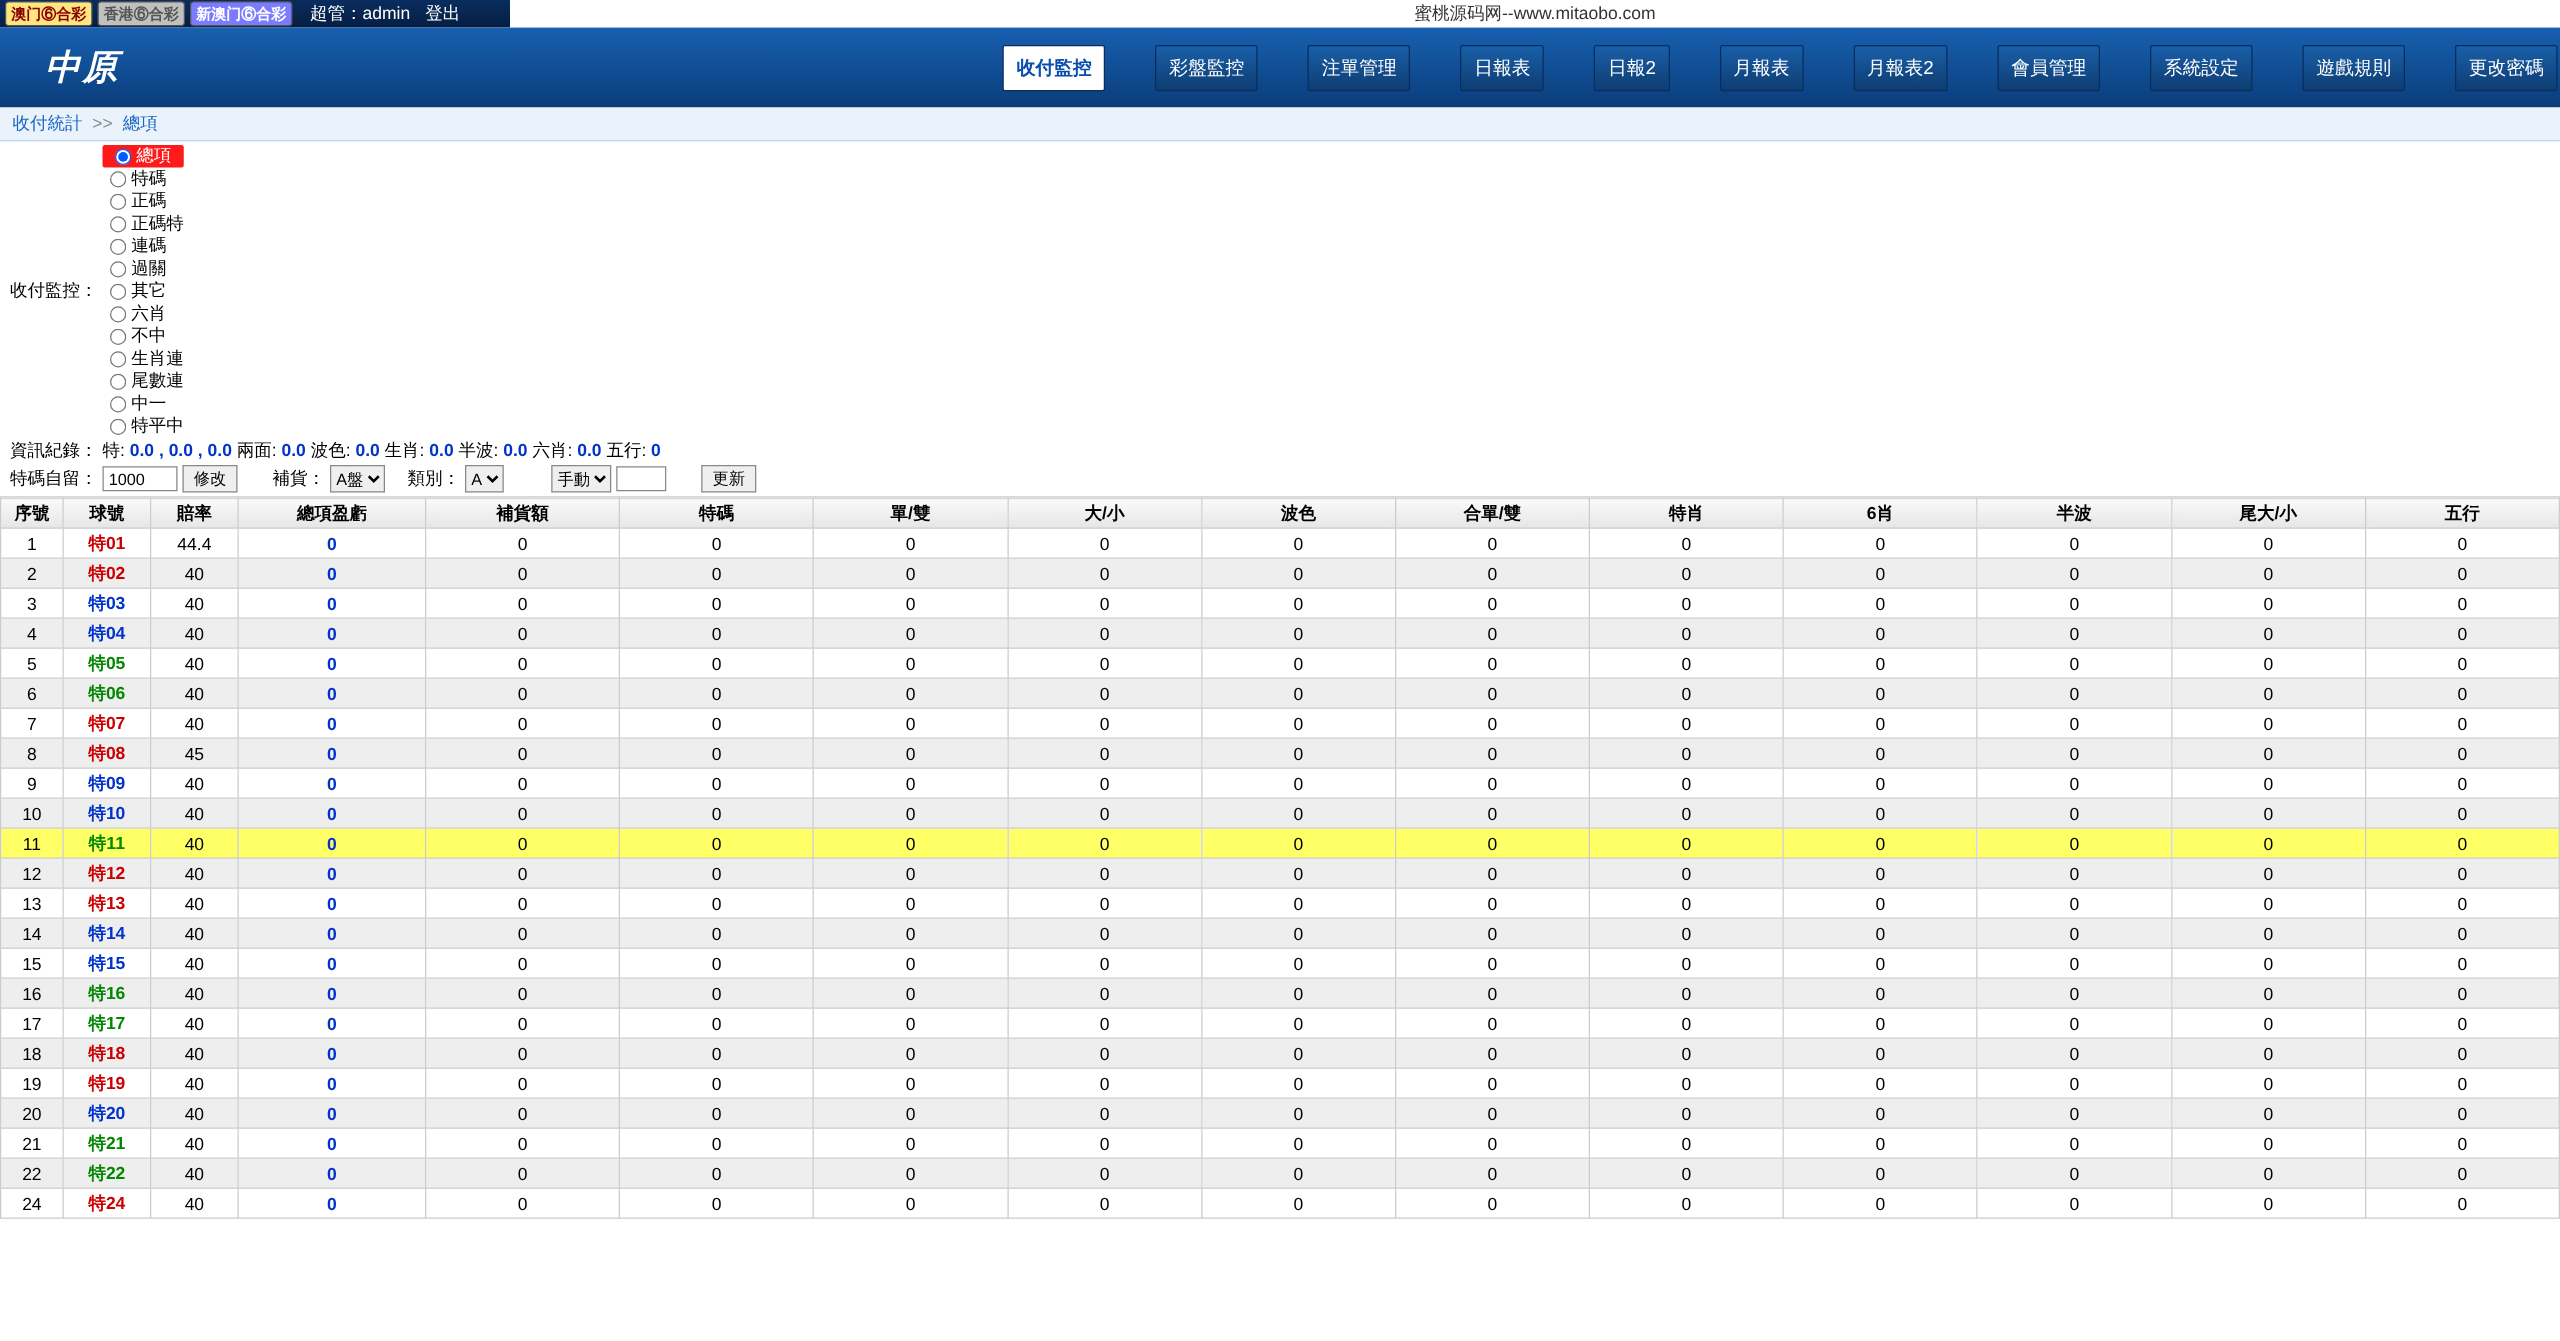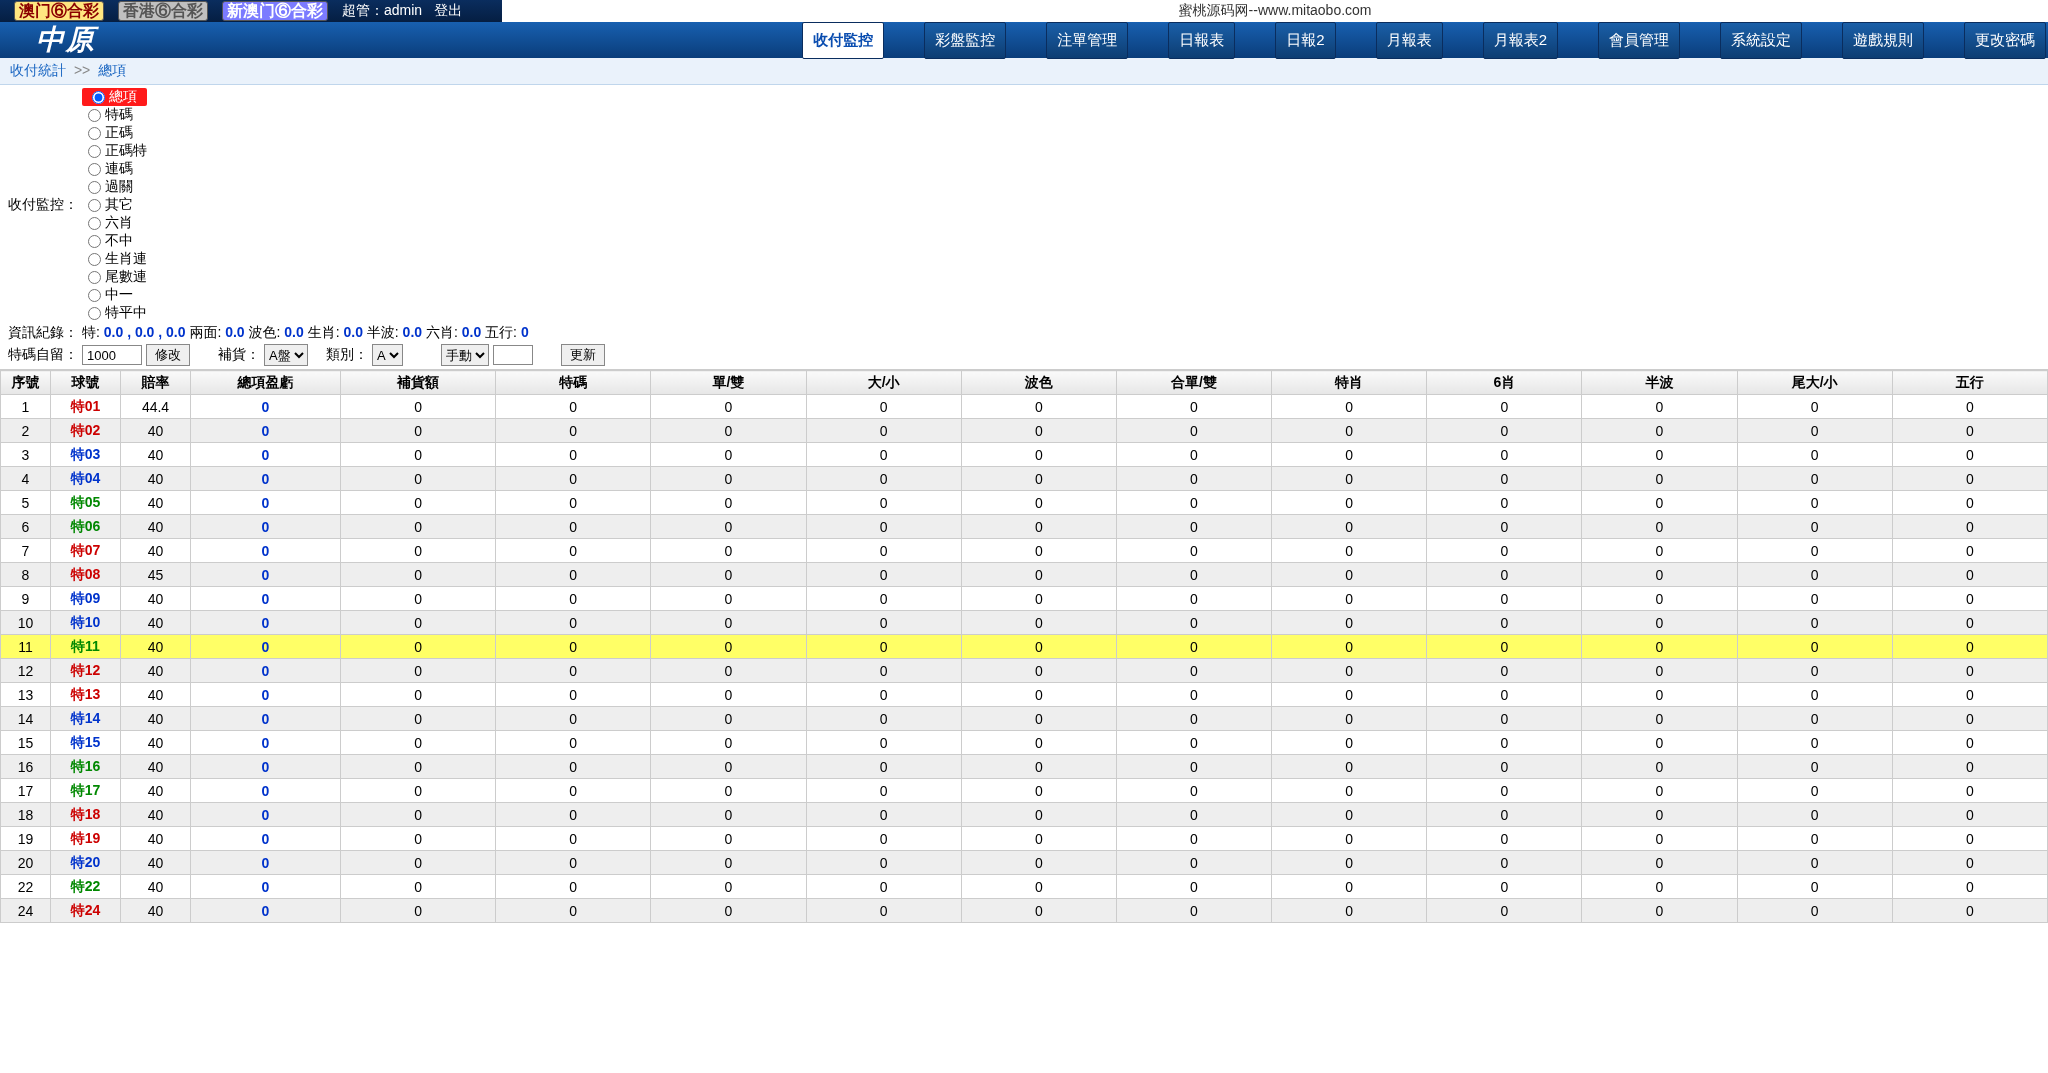--- a/index.html
+++ b/index.html
@@ -1,29 +1,29 @@
 <!DOCTYPE html>
 <html><head>
 <meta charset="utf-8">
 <style>
 * { margin:0; padding:0; box-sizing:border-box; }
 body { font-family:"Microsoft YaHei",Arial,sans-serif; font-size:13px; background:#fff; }
 
 
 .topbar { background:linear-gradient(#0a2d5e,#051e42); height:22px; display:flex; align-items:center; }
-.topbar .tab { height:20px; padding:0 4px; font-size:16px; border:1px solid #555; border-radius:3px; margin-left:14px; display:flex; align-items:center; cursor:pointer; }
+.topbar .tab { height:20px; padding:0 4px; font-size:12px; border:1px solid #555; border-radius:3px; margin-left:4px; display:flex; align-items:center; cursor:pointer; }
 .topbar .t1 { background:#ffe680; color:#8b0000; font-weight:bold; }
 .topbar .t2 { background:#c0c0c0; color:#555; font-weight:bold; }
 .topbar .t3 { background:#7b7bff; color:#fff; font-weight:bold; }
 .topbar .admin { color:#fff; margin-left:14px; font-size:14px; }
 .topbar .logout { color:#fff; margin-left:12px; font-size:14px; cursor:pointer; }
 .topbar .url { background:#fff; color:#333; flex:1; margin-left:40px; height:22px; display:flex; align-items:center; justify-content:center; font-size:14px; }
 
 
-.navbar { background:linear-gradient(#1860b0,#0a3d7a); height:36px; display:flex; align-items:center; }
+.navbar { background:linear-gradient(#1860b0,#0a3d7a); height:64px; display:flex; align-items:center; }
 .brand { color:#fff; font-size:28px; font-weight:bold; margin-left:36px; font-style:italic; letter-spacing:2px; }
 .nav-spacer { flex:1; }
 .nav-item { background:linear-gradient(#1a5fa8,#0d3d72); color:#fff; border:1px solid #0a2d5e; padding:8px 10px; font-size:15px; cursor:pointer; border-radius:2px; margin-right:2px; }
 .nav-item.active { background:#fff; color:#0a4db0; font-weight:bold; }
 
 
 .crumb { background:#eaf2fb; border-bottom:1px solid #c0d6ec; padding:4px 10px; color:#1a66c2; font-size:14px; }
 .crumb .sep { color:#888; margin:0 4px; }
 
 
@@ -544,20 +544,37 @@
           <td>0</td>
           <td>0</td>
           <td>0</td>
           <td>0</td>
           <td>0</td>
           <td>0</td>
           <td>0</td>
           <td>0</td>
         </tr>
         <tr>
+          <td>21</td>
+          <td class="ball-green">特21</td>
+          <td>40</td>
+          <td class="col-total">0</td>
+          <td>0</td>
+          <td>0</td>
+          <td>0</td>
+          <td>0</td>
+          <td>0</td>
+          <td>0</td>
+          <td>0</td>
+          <td>0</td>
+          <td>0</td>
+          <td>0</td>
+          <td>0</td>
+        </tr>
+        <tr>
           <td>22</td>
           <td class="ball-green">特22</td>
           <td>40</td>
           <td class="col-total">0</td>
           <td>0</td>
           <td>0</td>
           <td>0</td>
           <td>0</td>
           <td>0</td>
           <td>0</td>

